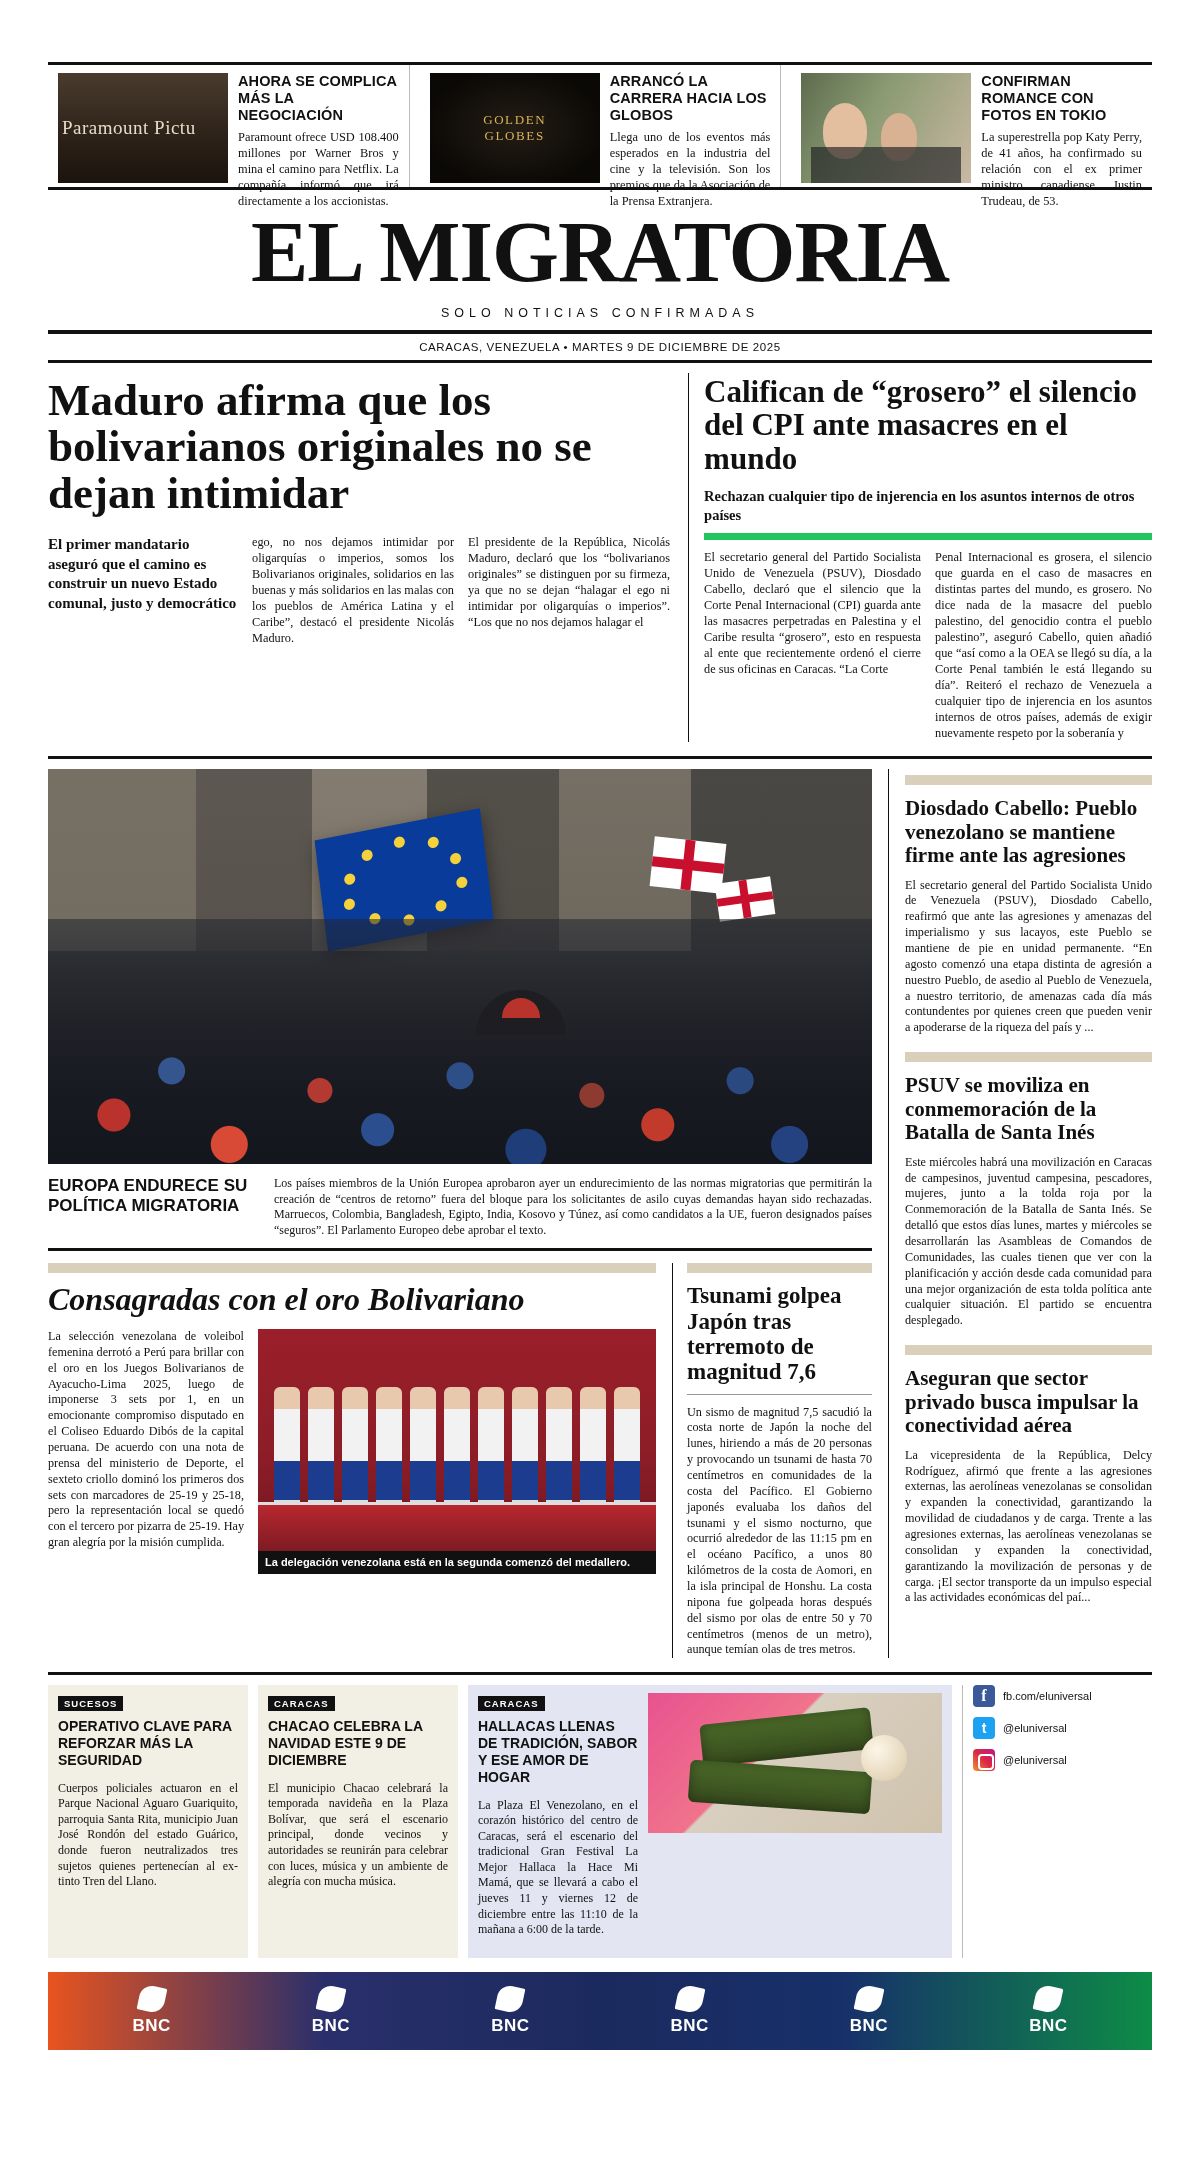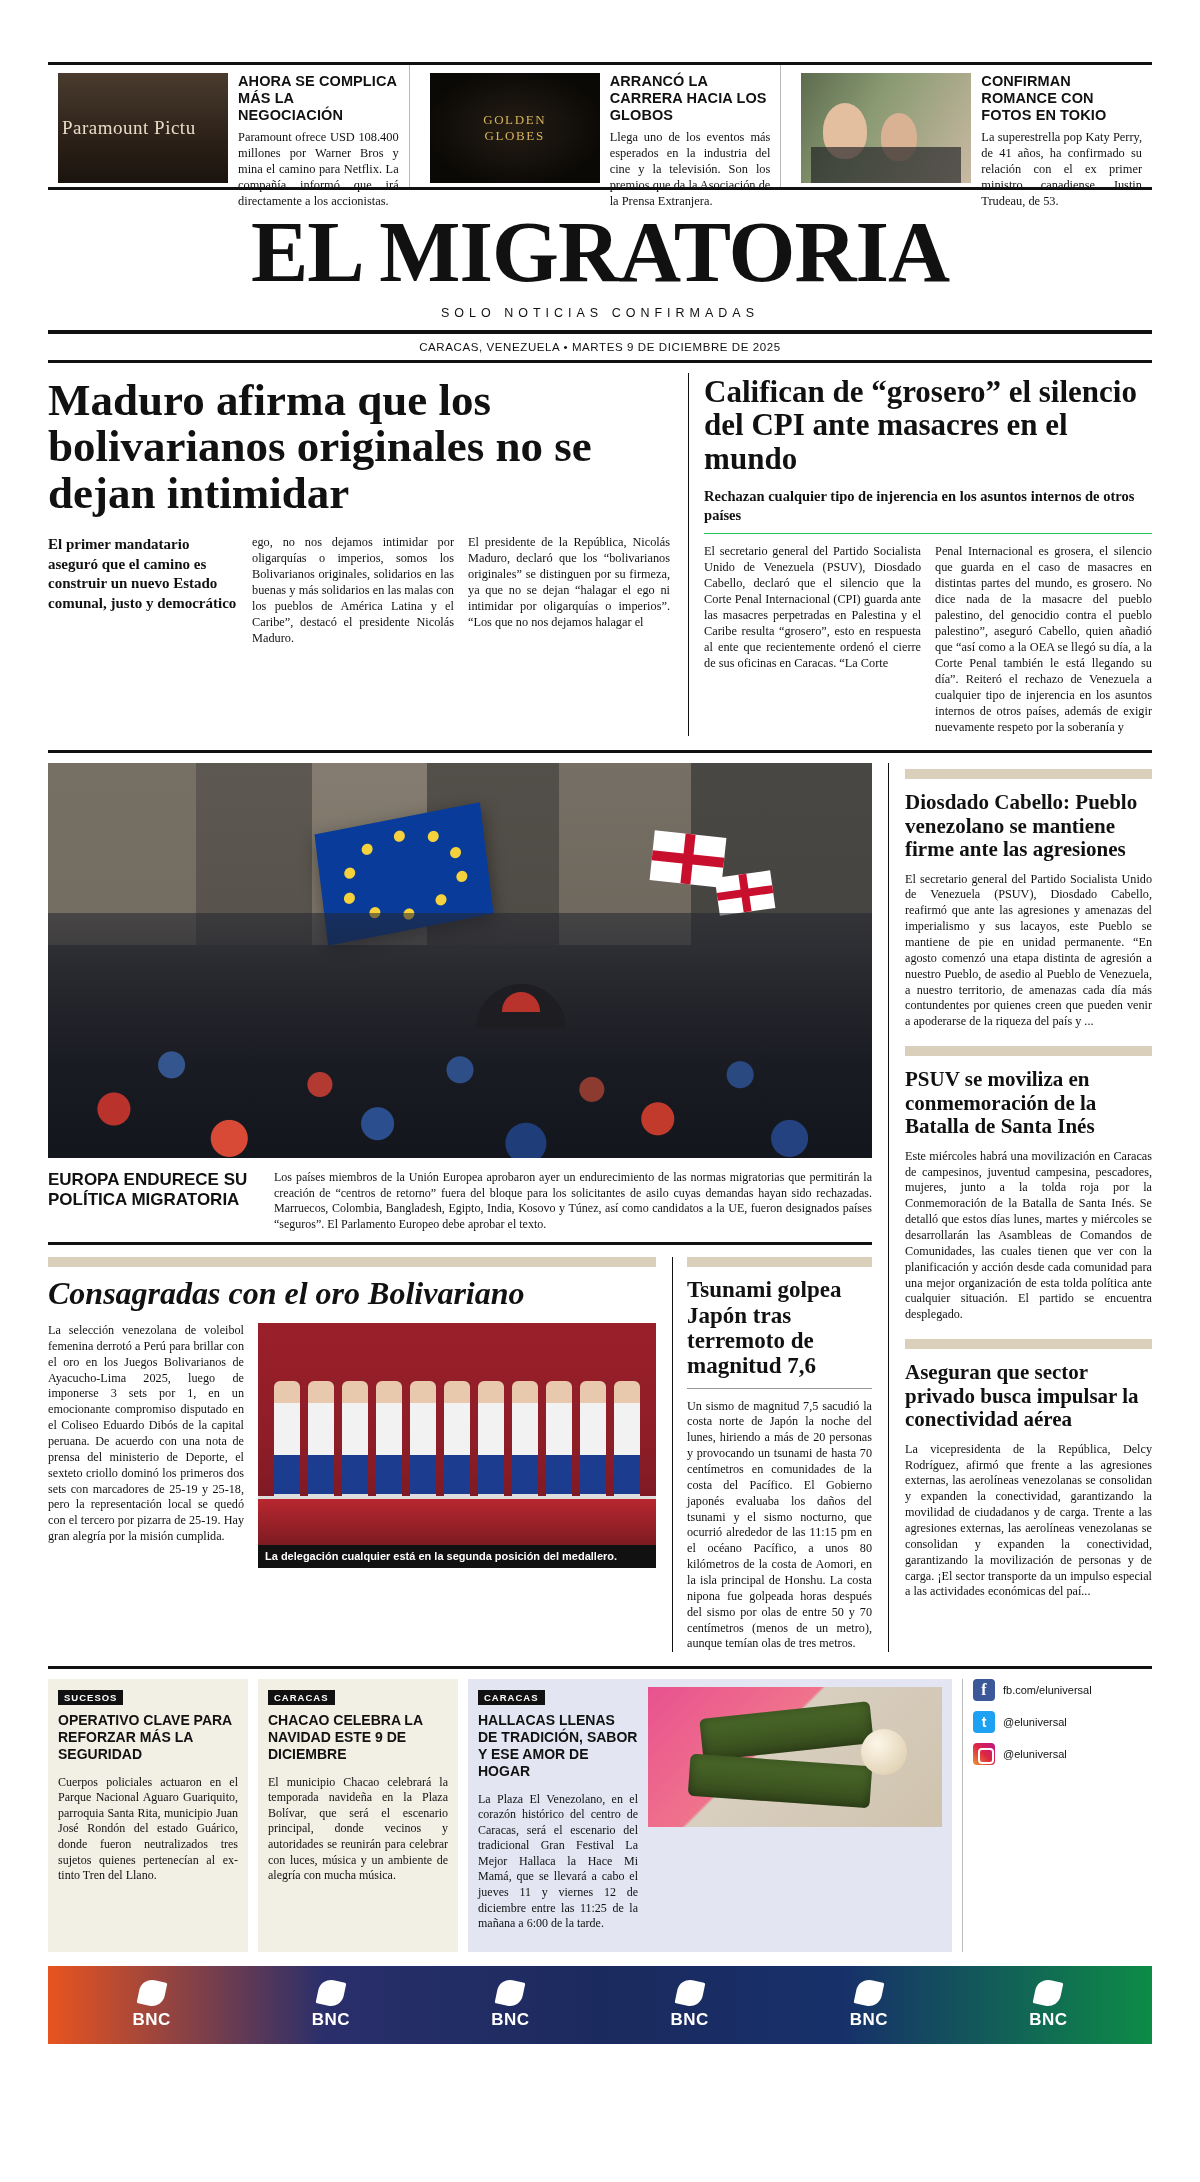--- a/index.html
+++ b/index.html
@@ -176,21 +176,21 @@
     font-weight: bold;
     font-size: 31px;
     line-height: 1.08;
     margin: 2px 0 12px 0;
   }
   .sec-standfirst {
     font-size: 14.5px;
     font-weight: bold;
     line-height: 1.28;
     margin: 0 0 10px 0;
-    border-bottom: 1px solid #22c55e;
+    border-bottom: 7px solid #22c55e;
     padding-bottom: 9px;
   }
   .sec-cols { display: flex; gap: 14px; }
   .sec-col {
     flex: 1 1 0;
     font-size: 12.3px;
     line-height: 1.3;
     text-align: justify;
   }
 
@@ -608,21 +608,21 @@
                     <div class="plr"></div>
                     <div class="plr"></div>
                   <div class="plr"></div>
                     <div class="plr"></div>
                     <div class="plr"></div>
                   <div class="plr"></div>
                     <div class="plr"></div>
                 </div>
                 <div class="floorline"></div>
               </div>
-              <div class="volley-caption">La delegación cualquier está en la segunda posición del medallero.</div>
+              <div class="volley-caption">La delegación venezolana está en la segunda comenzó del medallero.</div>
             </div>
           </div>
         </div>
 
         <div class="lower-right">
           <div class="tan-rule"></div>
           <h3 class="tsunami-headline">Tsunami golpea Japón tras terremoto de magnitud 7,6</h3>
           <div class="tsunami-body">Un sismo de magnitud 7,5 sacudió la costa norte de Japón la noche del lunes, hiriendo a más de 20 personas y provocando un tsunami de hasta 70 centímetros en comunidades de la costa del Pacífico. El Gobierno japonés evaluaba los daños del tsunami y el sismo nocturno, que ocurrió alrededor de las 11:15 pm en el océano Pacífico, a unos 80 kilómetros de la costa de Aomori, en la isla principal de Honshu. La costa nipona fue golpeada horas después del sismo por olas de entre 50 y 70 centímetros (menos de un metro), aunque temían olas de tres metros.</div>
         </div>
 
@@ -665,21 +665,21 @@
     <div class="bcard bcard-2">
       <span class="bcard-kicker">CARACAS</span>
       <p class="bcard-title">CHACAO CELEBRA LA NAVIDAD ESTE 9 DE DICIEMBRE</p>
       <p class="bcard-body">El municipio Chacao celebrará la temporada navideña en la Plaza Bolívar, que será el escenario principal, donde vecinos y autoridades se reunirán para celebrar con luces, música y un ambiente de alegría con mucha música.</p>
     </div>
 
     <div class="bcard bcard-3">
       <div class="txtcol">
         <span class="bcard-kicker">CARACAS</span>
         <p class="bcard-title">HALLACAS LLENAS DE TRADICIÓN, SABOR Y ESE AMOR DE HOGAR</p>
-        <p class="bcard-body">La Plaza El Venezolano, en el corazón histórico del centro de Caracas, será el escenario del tradicional Gran Festival La Mejor Hallaca la Hace Mi Mamá, que se llevará a cabo el jueves 11 y viernes 12 de diciembre entre las 11:25 de la mañana a 6:00 de la tarde.</p>
+        <p class="bcard-body">La Plaza El Venezolano, en el corazón histórico del centro de Caracas, será el escenario del tradicional Gran Festival La Mejor Hallaca la Hace Mi Mamá, que se llevará a cabo el jueves 11 y viernes 12 de diciembre entre las 11:10 de la mañana a 6:00 de la tarde.</p>
       </div>
       <div class="hallaca-photo">
         <div class="leafA"></div>
         <div class="leafB"></div>
         <div class="ball"></div>
       </div>
     </div>
 
     <div class="social-col">
       <div class="social-row">

